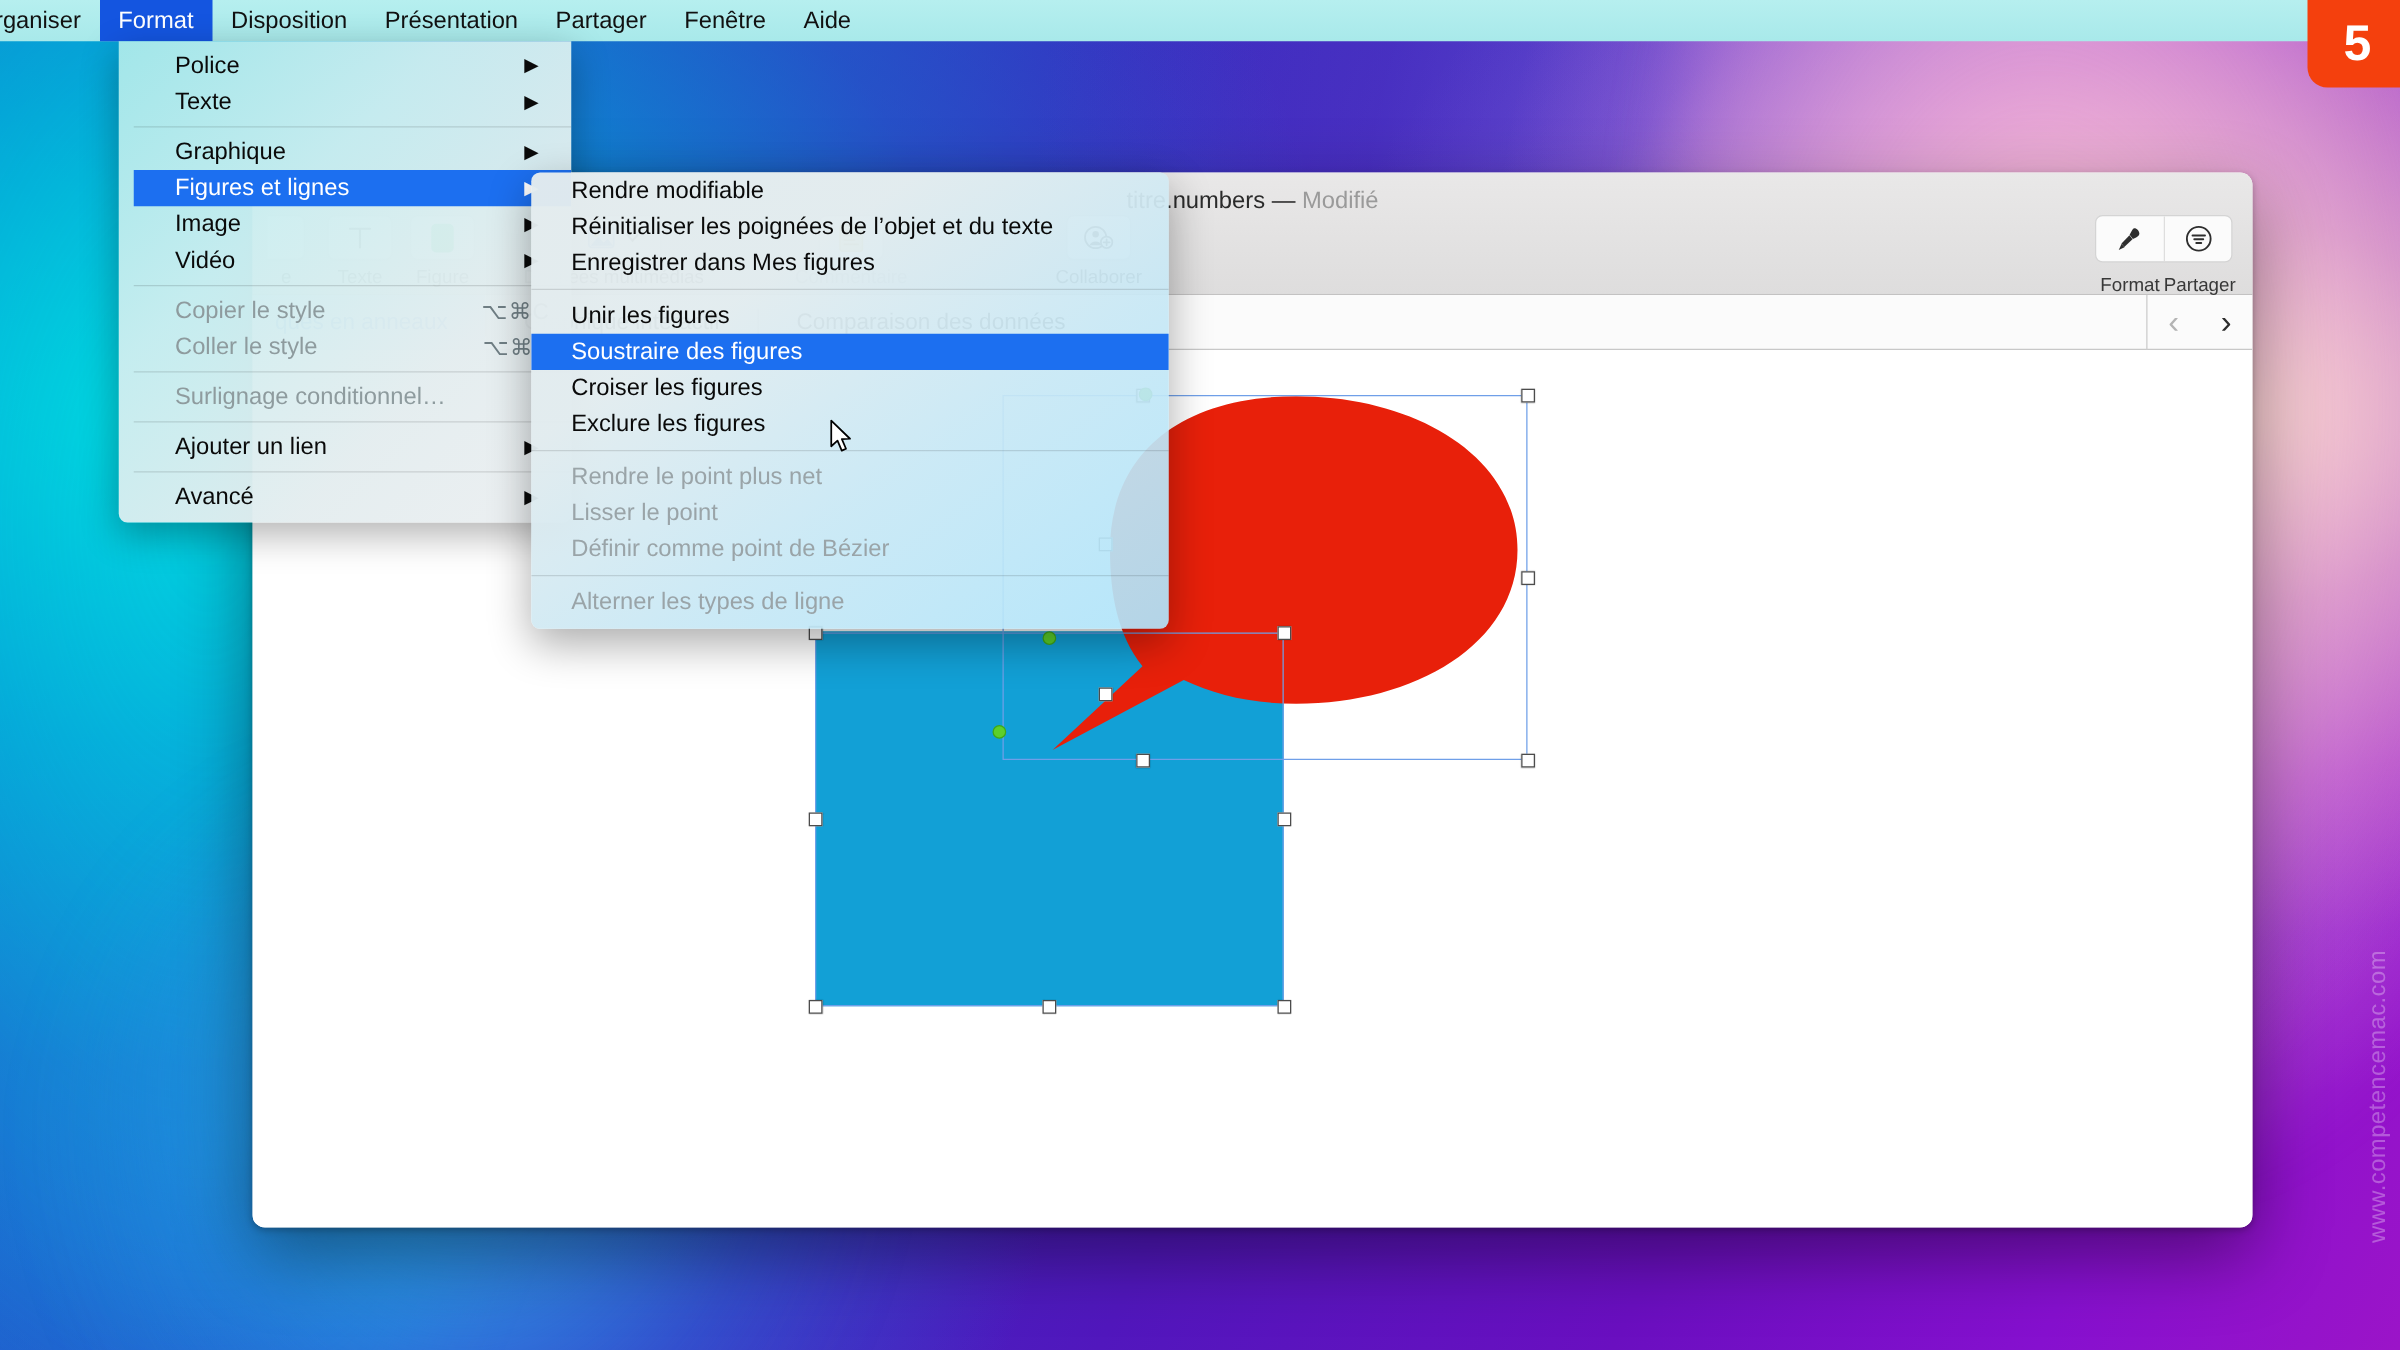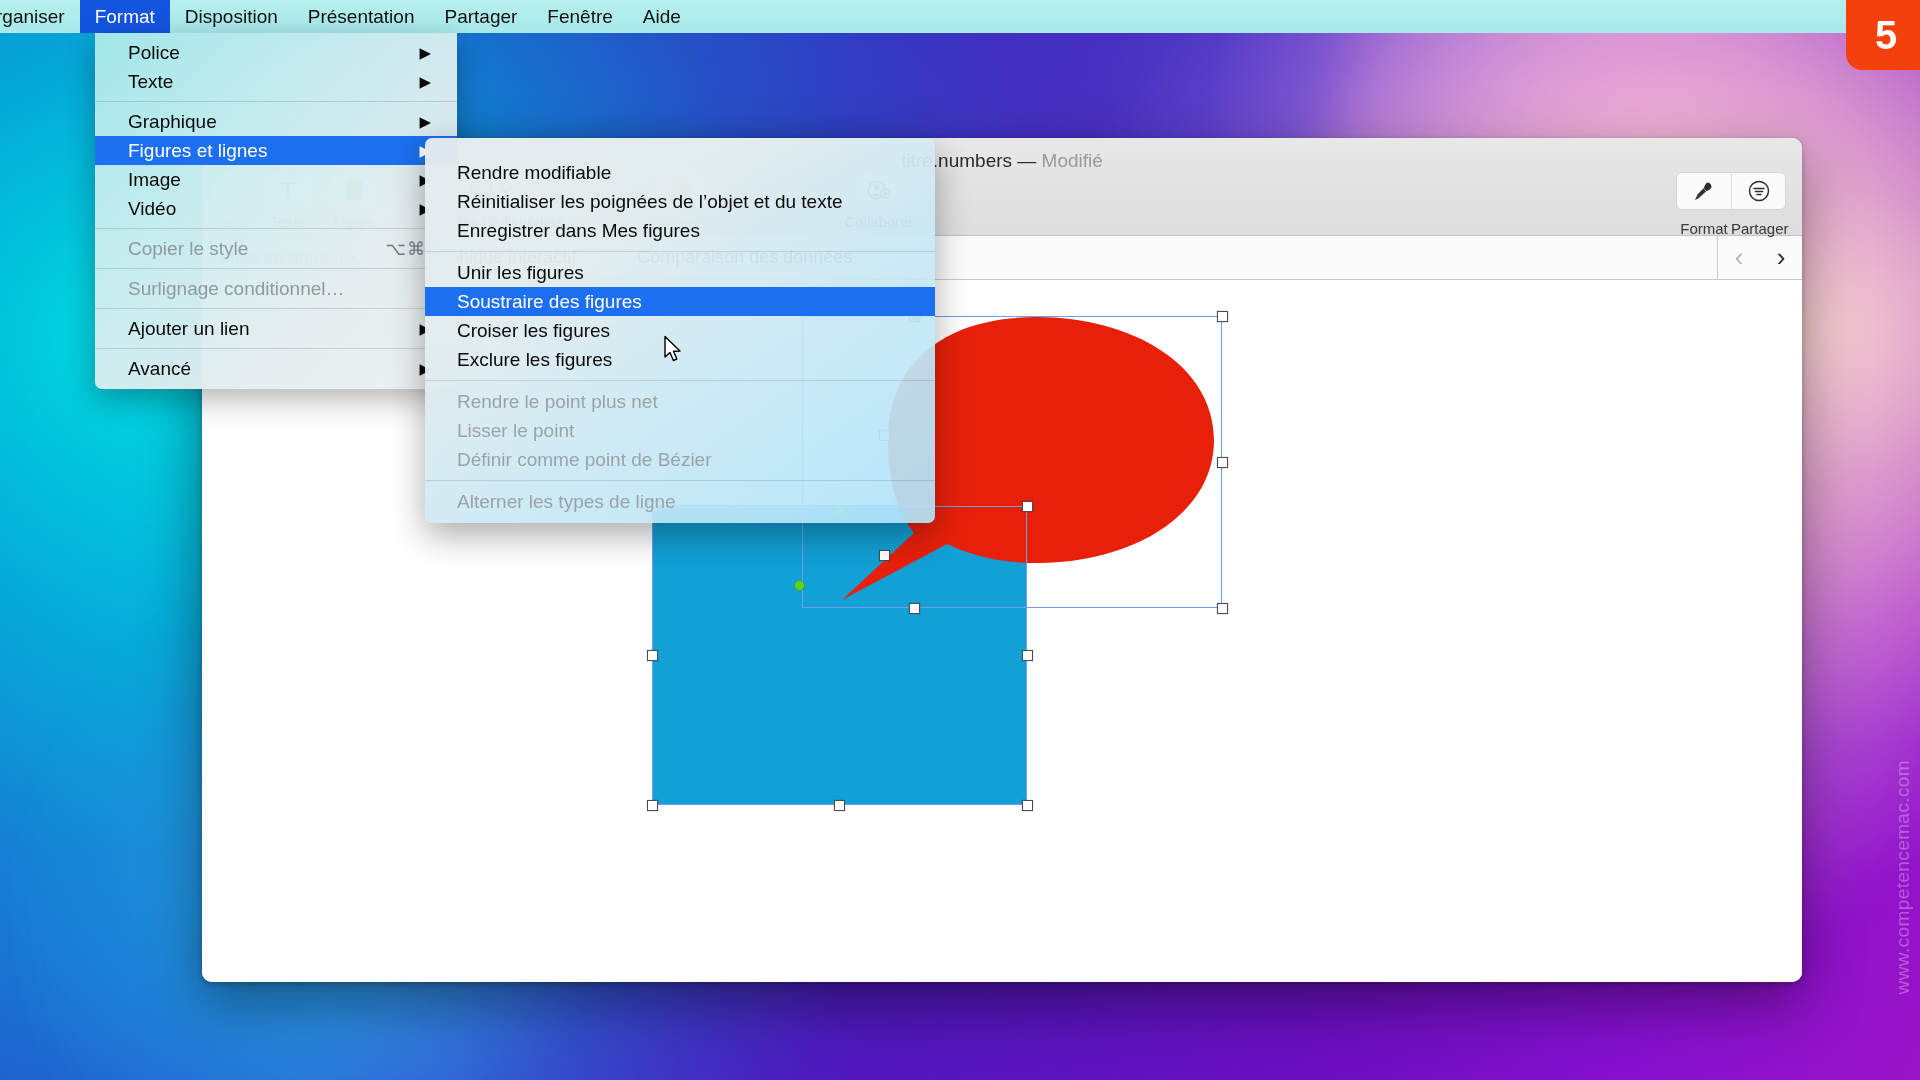--- a/index.html
+++ b/index.html
@@ -78,21 +78,21 @@
   }
   .mb-item.selected { background: #1455e0; color: #fff; }
   #menubar-left-cut { padding-left: 0; margin-left: -4px; }
 
   
   #format-menu {
     position: absolute; left: 95px; top: 33px; width: 362px;
     background: linear-gradient(135deg, rgba(168,233,234,0.96) 0%, rgba(205,238,240,0.96) 35%, rgba(228,237,239,0.97) 70%, rgba(236,239,241,0.97) 100%);
     border-radius: 0 0 7px 7px;
     box-shadow: 0 10px 30px rgba(0,0,0,0.30);
-    padding: 5px 0 6px 0;
+    padding: 5px 0 6px 12px;
     font-size: 19px; color: #0a0a0a;
     overflow: hidden;
   }
   #format-menu .mi {
     height: 29px; display: flex; align-items: center;
     padding: 0 14px 0 33px; position: relative;
     white-space: nowrap;
   }
   #format-menu .mi.selected { background: #1c6ff0; color: #fff; }
   #format-menu .mi.disabled { color: #8e9b9e; }
@@ -109,21 +109,21 @@
     height: 1px; background: rgba(0,0,0,0.13);
     margin: 5px 0 5px 0;
   }
 
   
   #submenu {
     position: absolute; left: 425px; top: 138px; width: 510px;
     background: linear-gradient(145deg, rgba(228,236,238,0.97) 0%, rgba(226,236,239,0.96) 30%, rgba(200,232,245,0.93) 62%, rgba(175,228,250,0.92) 100%);
     border-radius: 7px;
     box-shadow: 0 12px 34px rgba(0,0,0,0.33);
-    padding: 20px 0 7px 0;
+    padding: 0 0 7px 0;
     font-size: 19px; color: #0a0a0a;
     overflow: hidden;
   }
   #submenu .mi {
     height: 29px; display: flex; align-items: center;
     padding: 0 14px 0 32px; white-space: nowrap;
   }
   #submenu .mi.selected { background: #1c6ff0; color: #fff; }
   #submenu .mi.disabled { color: #9aa4a8; }
   #submenu .sep { height: 1px; background: rgba(0,0,0,0.12); margin: 6px 0; }
@@ -397,20 +397,24 @@
   </div>
   <div class="mi">
     <span>Vidéo</span>
     <span class="arrow">▶</span>
   </div>
   <div class="sep"></div>
   <div class="mi disabled">
     <span>Copier le style</span>
     <span class="shortcut">⌥⌘C</span>
   </div>
+  <div class="mi disabled">
+    <span>Coller le style</span>
+    <span class="shortcut">⌥⌘V</span>
+  </div>
   <div class="sep"></div>
   <div class="mi disabled">
     <span>Surlignage conditionnel…</span>
   </div>
   <div class="sep"></div>
   <div class="mi">
     <span>Ajouter un lien</span>
     <span class="arrow">▶</span>
   </div>
   <div class="sep"></div>

